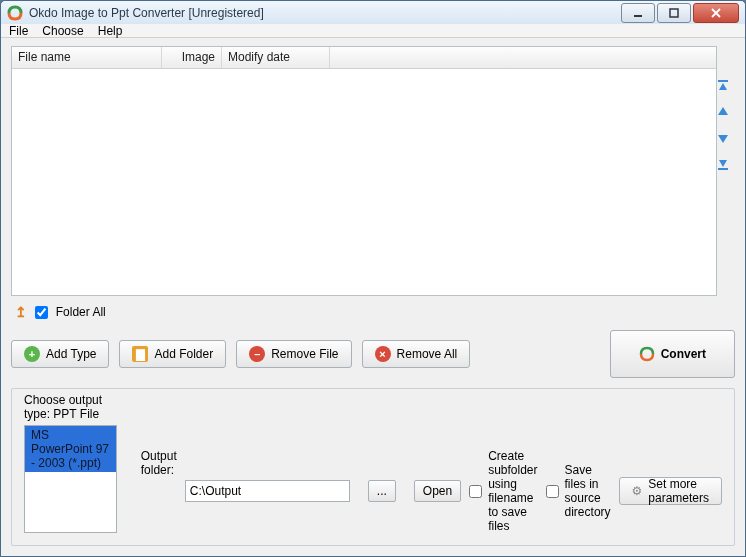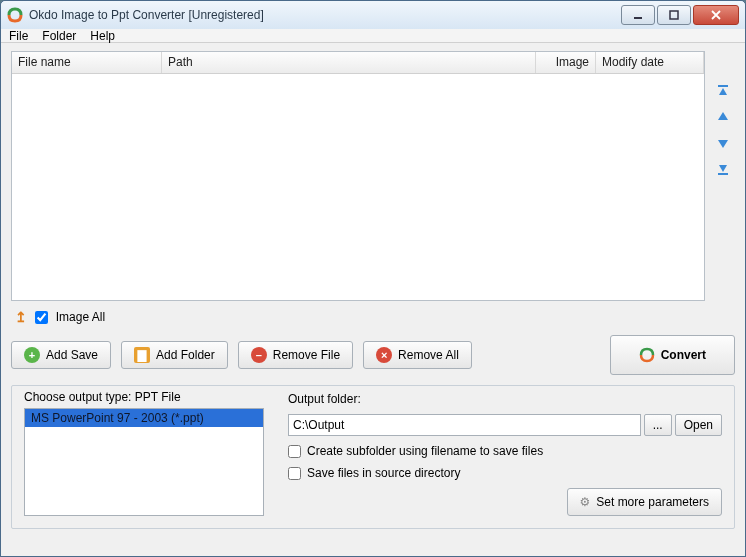--- a/index.html
+++ b/index.html
@@ -13,55 +13,55 @@
 .win-controls { display: flex; gap: 2px; }
 .win-btn { width: 34px; height: 20px; border: 1px solid #7a8a9a; border-radius: 3px; background: linear-gradient(#f4f8fc,#d4e0ec); display: flex; align-items: center; justify-content: center; cursor: pointer; color:#334; }
 .win-btn.close { width: 46px; background: linear-gradient(#e48a7a,#c84a3a); border-color:#a83828; color:#fff; }
 
 .menubar { height: 14px; background: #f4f4f4; border-bottom: 1px solid #d0d0d0; display: flex; align-items: center; padding: 0 8px; gap: 14px; }
 .menubar span { cursor: pointer; }
 
 .client { flex: 1; background: #f0f0f0; padding: 8px 10px 10px 10px; display: flex; flex-direction: column; gap: 6px; }
 
 .tablewrap { position: relative; }
-.table { border: 1px solid #b8c0c8; background: #fff; height: 250px; margin-right: 30px; }
+.table { border: 1px solid #b8c0c8; background: #fff; height: 250px; margin-right: 18px; }
 .table-header { display: flex; height: 22px; background: linear-gradient(#fdfdfd,#ececec); border-bottom: 1px solid #d0d0d0; }
 .th { border-right: 1px solid #d8d8d8; padding: 3px 6px; color: #222; }
 .th.filename { width: 150px; }
 .th.path { flex: 1; }
 .th.size { width: 60px; text-align: right; }
 .th.filetype { width: 140px; }
 .th.modify { width: 108px; }
 
 .siderail { position: absolute; right: 0; top: 0; width: 22px; height: 250px; display: flex; flex-direction: column; justify-content: flex-start; gap: 6px; padding-top: 30px; }
 .rail-btn { width: 20px; height: 20px; display:flex; align-items:center; justify-content:center; cursor:pointer; }
 
 .selectrow { display:flex; align-items:center; gap:8px; padding: 2px 0 0 4px; }
 .up-folder { color:#e08020; font-size:14px; font-weight:bold; }
 .chk { width:13px; height:13px; }
 
 .btnrow { display:flex; gap:10px; align-items:center; padding: 4px 0; }
 .btn { height: 28px; border: 1px solid #a8b0b8; border-radius: 3px; background: linear-gradient(#fdfdfd,#e6e6e6); padding: 0 12px; display:flex; align-items:center; gap:6px; cursor:pointer; }
-.btn.big { height: 40px; font-weight: bold; padding: 0 28px; }
+.btn.big { height: 48px; font-weight: bold; padding: 0 28px; }
 .spacer { flex: 1; }
 
 .ic { width:16px; height:16px; display:inline-flex; align-items:center; justify-content:center; border-radius:50%; color:#fff; font-size:11px; font-weight:bold; }
 .ic.green { background:#5ab54a; }
 .ic.orange { background:#e8a030; border-radius:2px; }
 .ic.redx { background:#d84a3a; }
 
 .panel { border: 1px solid #c8d0d8; border-radius: 2px; padding: 4px 12px 12px 12px; display:flex; gap: 24px; background:#f0f0f0;align-items:flex-end; }
 .panel-left { width: 240px; display:flex; flex-direction:column; gap:4px; }
-.panel-right { flex:1; display:flex; flex-direction:column; gap:8px; }
+.panel-right { flex:1; display:flex; flex-direction:row; gap:8px; }
 
 .listbox { border:1px solid #a8b0b8; background:#fff; height: 108px; }
 .listitem { padding:2px 6px; cursor:pointer; }
 .listitem.sel { background:#2a70d8; color:#0f172a; }
 
-.folderrow { display:flex; gap:3px; align-items:center; }
+.folderrow { display:flex; gap:18px; align-items:center; }
 .folderrow input[type=text] { flex:1; height:22px; border:1px solid #a8b0b8; padding:0 4px; background:#fff; }
 .smallbtn { height:22px; border:1px solid #a8b0b8; background: linear-gradient(#fdfdfd,#e6e6e6); padding: 0 8px; cursor:pointer; border-radius:2px; }
 
 .chkrow { display:flex; align-items:center; gap:6px; }
 .bottomrow { display:flex; align-items:center; }
 .gear { color:#888; }
 svg { display:block; }
 </style>
 </head>
 <body>
@@ -90,31 +90,30 @@
       <div class="win-btn close">
           <svg width="10" height="10">
             <path d="M1 1 L9 9 M9 1 L1 9" stroke="#fff" stroke-width="1.8"></path>
           </svg>
         </div>
     </div>
   </div>
 
   <div class="menubar">
     <span>File</span>
-    <span>Folder</span>
+    <span>Choose</span>
     <span>Help</span>
   </div>
 
   <div class="client">
 
     <div class="tablewrap">
       <div class="table">
         <div class="table-header">
           <div class="th filename">File name</div>
-          <div class="th path">Path</div>
           <div class="th size">Image</div>
           <div class="th modify">Modify date</div>
         </div>
       </div>
       <div class="siderail">
         <div class="rail-btn">
             <svg width="14" height="14">
               <rect x="2" y="1" width="10" height="2" fill="#3a8ad8"></rect>
               <path d="M7 4 L11 11 L3 11 Z" fill="#3a8ad8"></path>
             </svg>
@@ -134,27 +133,27 @@
               <path d="M7 10 L11 3 L3 3 Z" fill="#3a8ad8"></path>
               <rect x="2" y="11" width="10" height="2" fill="#3a8ad8"></rect>
             </svg>
           </div>
       </div>
     </div>
 
     <div class="selectrow">
       <span class="up-folder">↥</span>
       <input type="checkbox" class="chk" checked="" style="">
-      <span>Image All</span>
+      <span>Folder All</span>
     </div>
 
     <div class="btnrow">
       <div class="btn">
         <span class="ic green">+</span>
-        <span>Add Save</span>
+        <span>Add Type</span>
       </div>
       <div class="btn">
         <span class="ic orange">▇</span>
         <span>Add Folder</span>
       </div>
       <div class="btn">
         <span class="ic redx">–</span>
         <span>Remove File</span>
       </div>
       <div class="btn">

